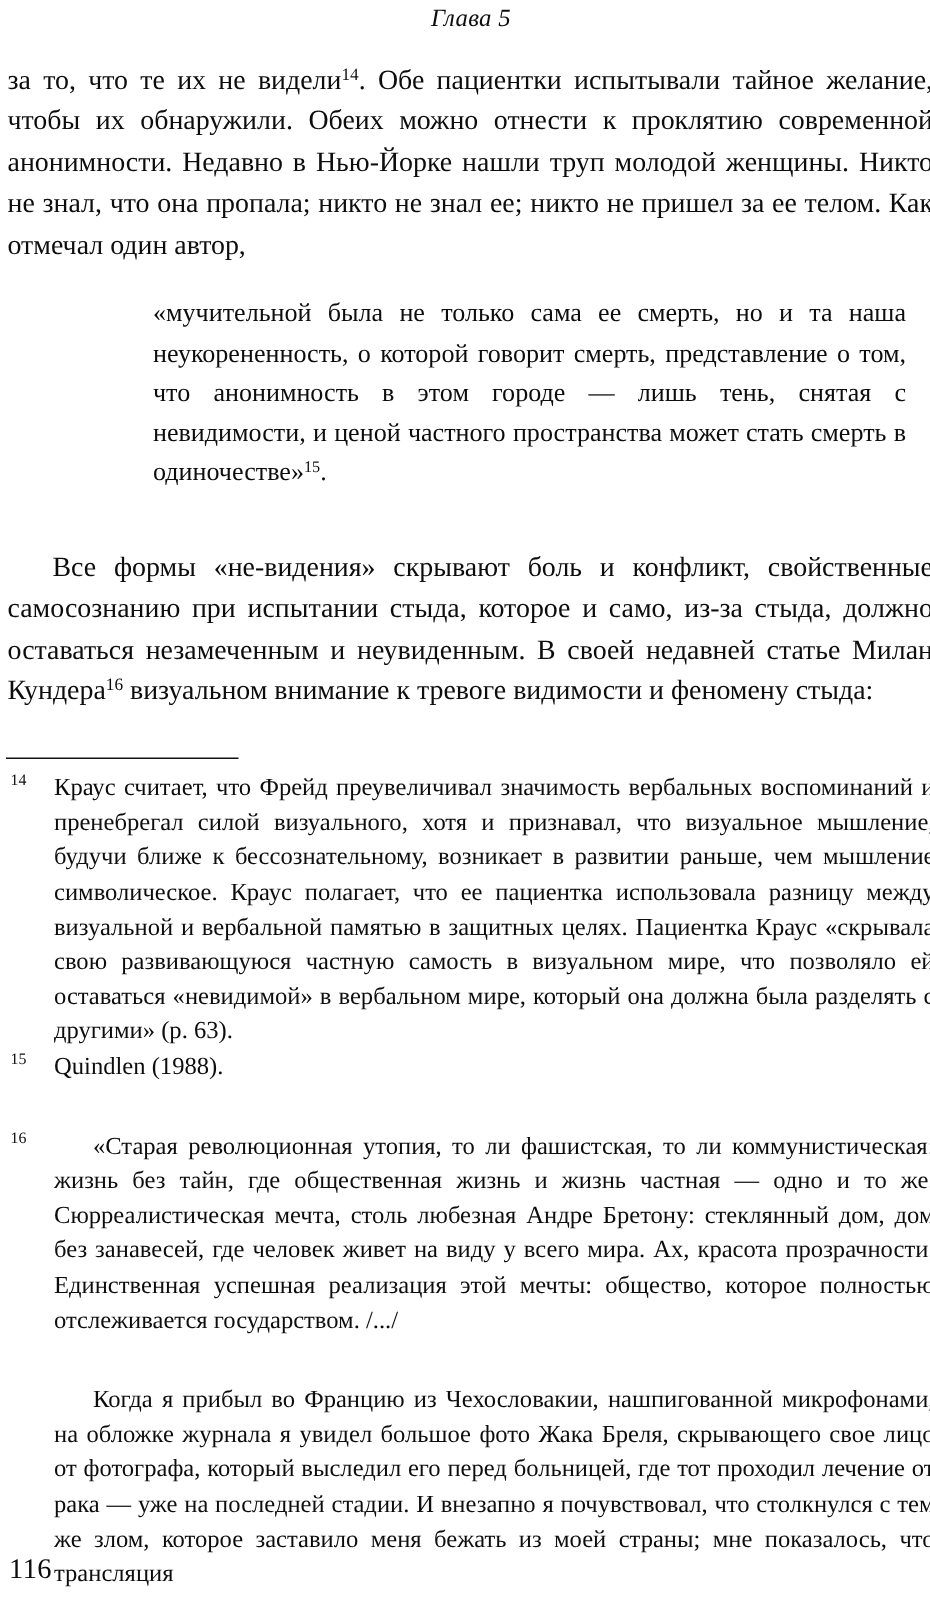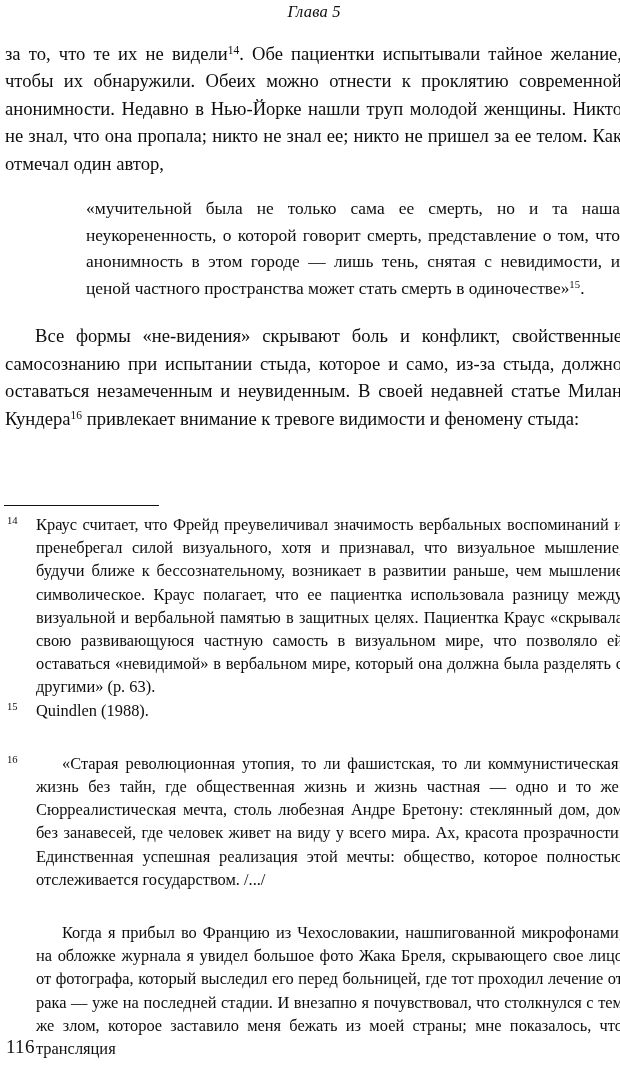--- a/index.html
+++ b/index.html
@@ -56,21 +56,21 @@
   p.body-par.indent { text-indent: 30px; }
 
   
   .quote-block {
     margin: 18px 0 0 0;
     padding: 0 2px 0 81px;
     font-size: 17.4px;
     line-height: 26.6px;
     text-align: justify;
   }
-  .quote-block p { margin: 0; }
+  .quote-block p { margin: 16px; }
 
   .gap-after-quote { height: 21px; }
 
   sup.fn {
     font-size: 0.62em;
     vertical-align: 0.52em;
     line-height: 0;
   }
 
   
@@ -127,21 +127,21 @@
   <div class="body-block">
 
     <p class="body-par cont"><span>за то, что те их не видели</span><sup class="fn">14</sup><span>. Обе пациентки испытывали тайное желание, чтобы их обнаружили. Обеих можно отнести к проклятию современной анонимности. Недавно в Нью-Йорке нашли труп молодой женщины. Никто не знал, что она пропала; никто не знал ее; никто не пришел за ее телом. Как отмечал один автор,</span></p>
 
     <blockquote class="quote-block">
       <p><span>«мучительной была не только сама ее смерть, но и та наша неукорененность, о которой говорит смерть, представление о том, что анонимность в этом городе — лишь тень, снятая с невидимости, и ценой частного пространства может стать смерть в одиночестве»</span><sup class="fn">15</sup><span>.</span></p>
     </blockquote>
 
     <div class="gap-after-quote"></div>
 
-    <p class="body-par indent"><span>Все формы «не-видения» скрывают боль и конфликт, свойственные самосознанию при испытании стыда, которое и само, из-за стыда, должно оставаться незамеченным и неувиденным. В своей недавней статье Милан Кундера</span><sup class="fn">16</sup><span> привлекает внимание к тревоге видимости и феномену стыда:</span></p>
+    <p class="body-par indent"><span>Все формы «не-видения» скрывают боль и конфликт, свойственные самосознанию при испытании стыда, которое и само, из-за стыда, должно оставаться незамеченным и неувиденным. В своей недавней статье Милан Кундера</span><sup class="fn">16</sup><span> визуальном внимание к тревоге видимости и феномену стыда:</span></p>
 
   </div>
 
   <div class="fn-rule"></div>
 
   <div class="footnotes">
 
     <div class="fn-item">
       <span class="fn-num">14</span>
       <div class="fn-body">

